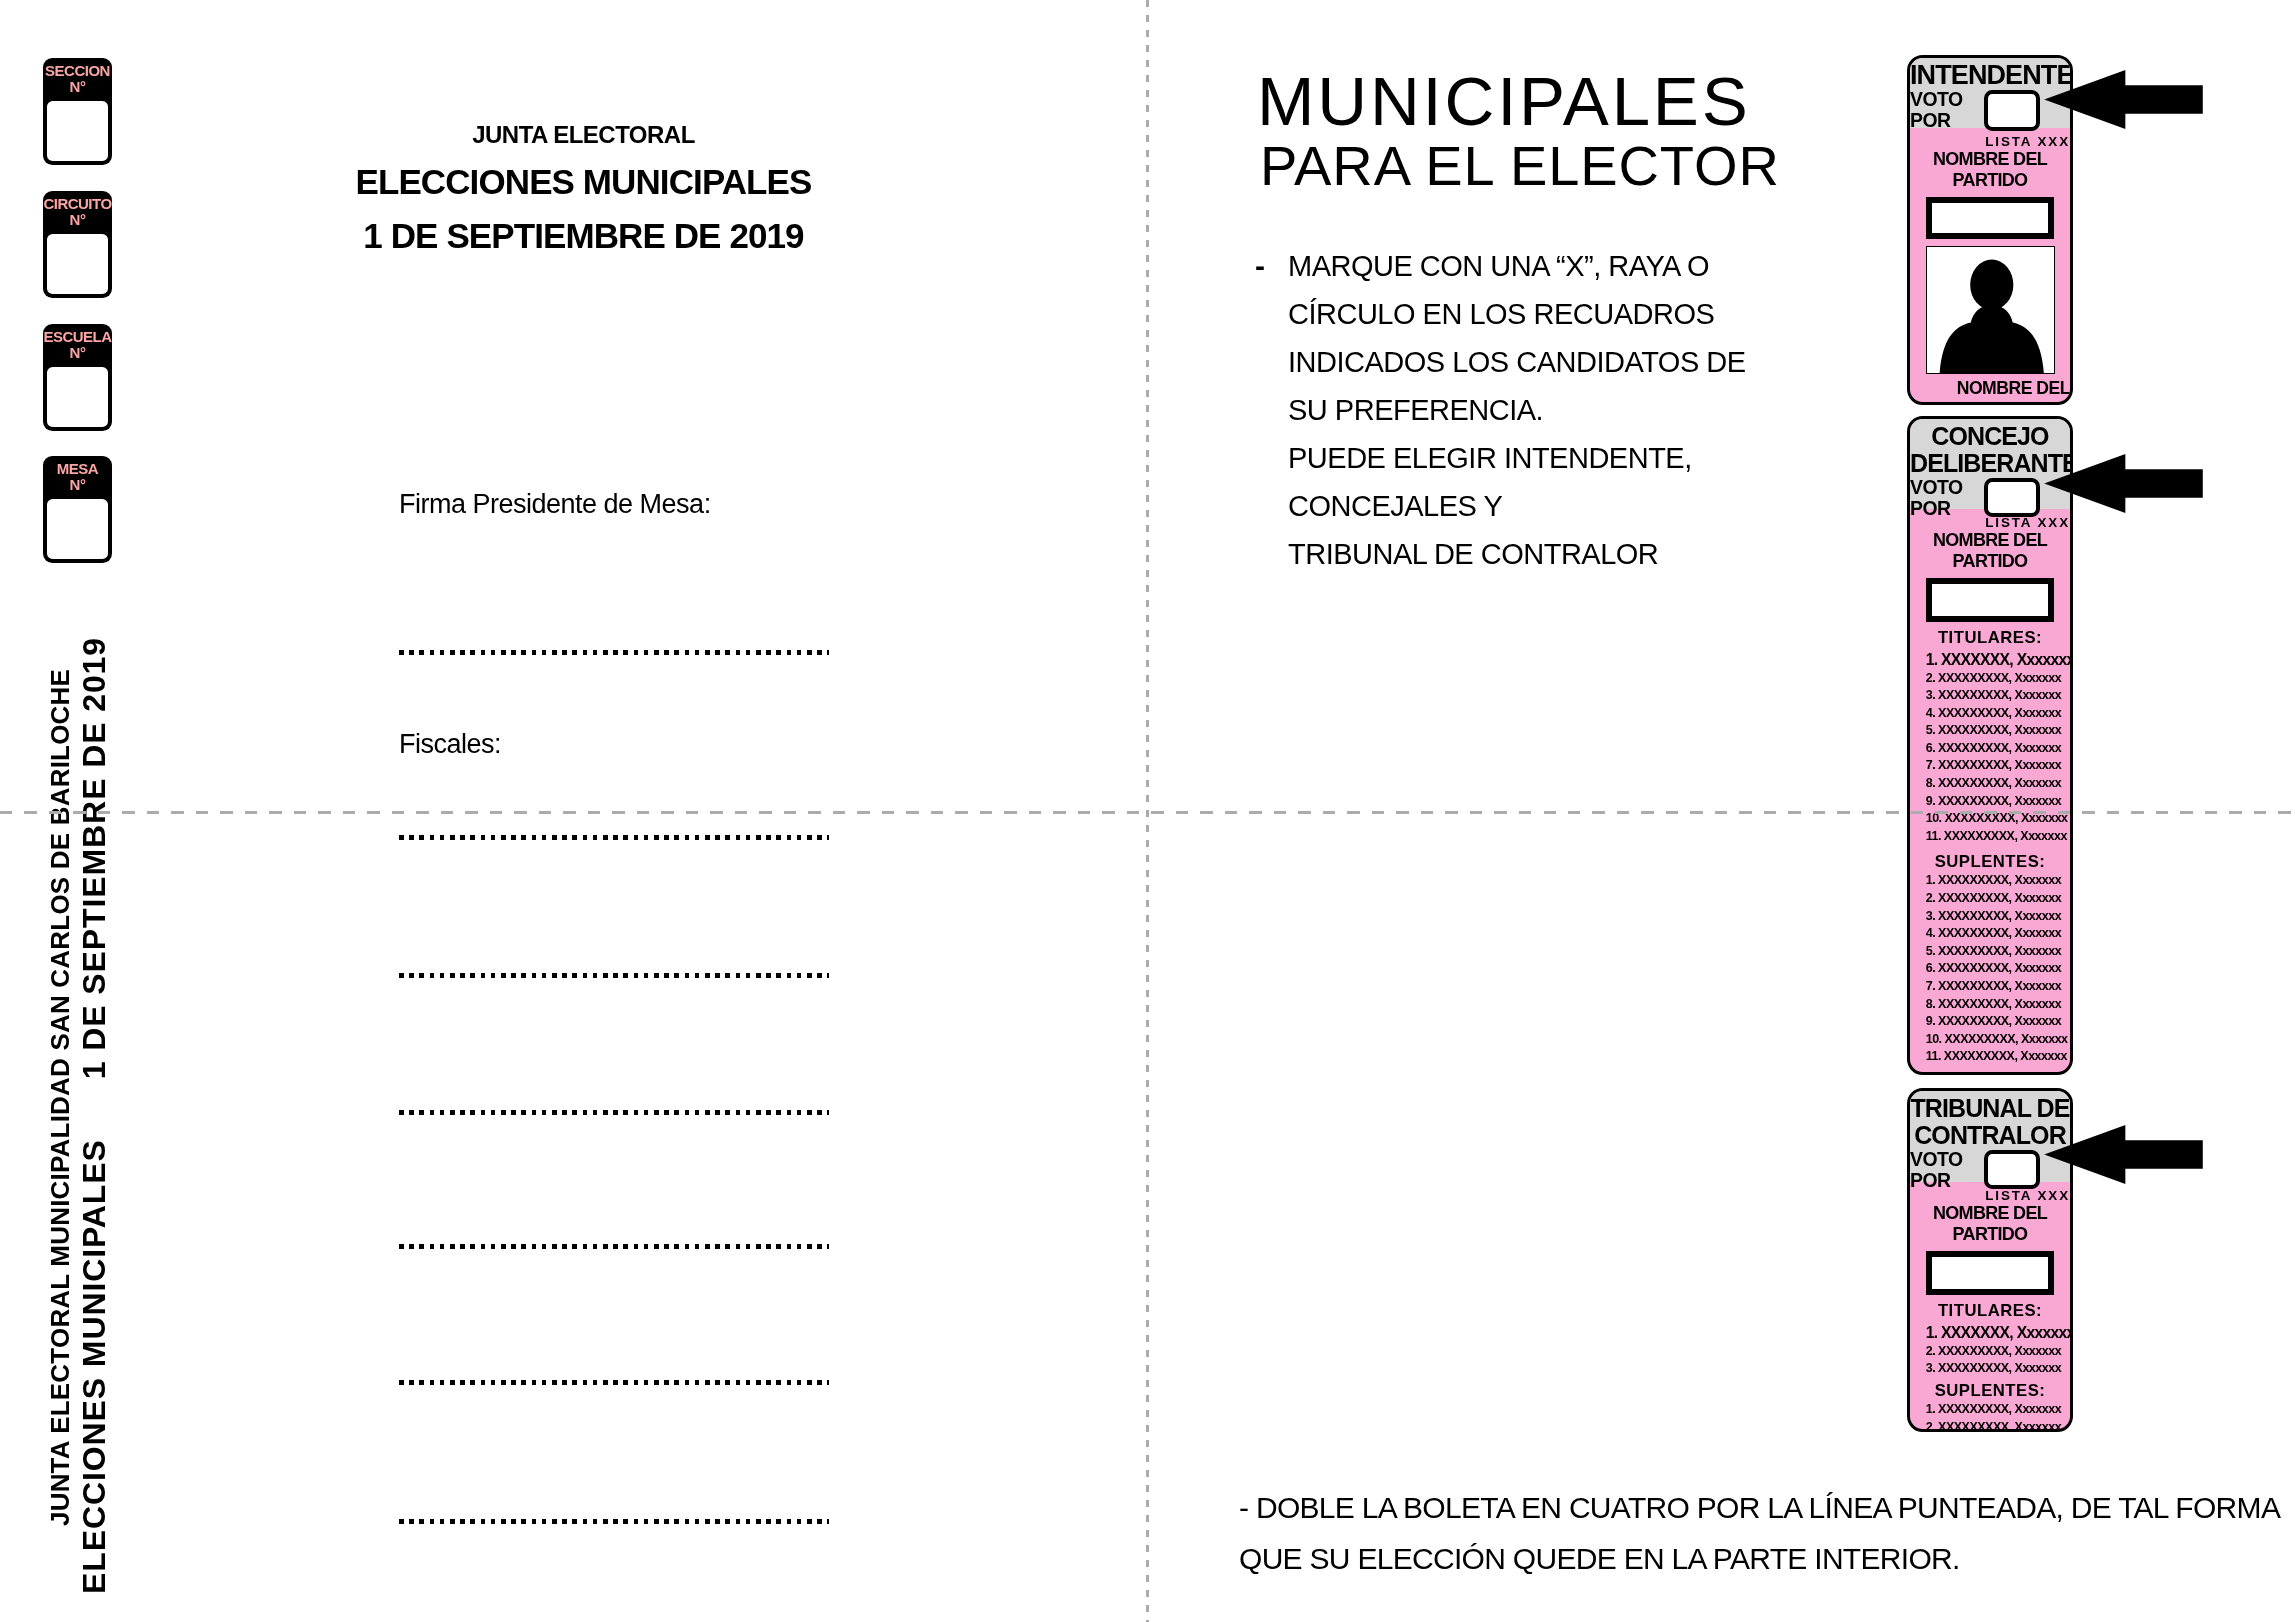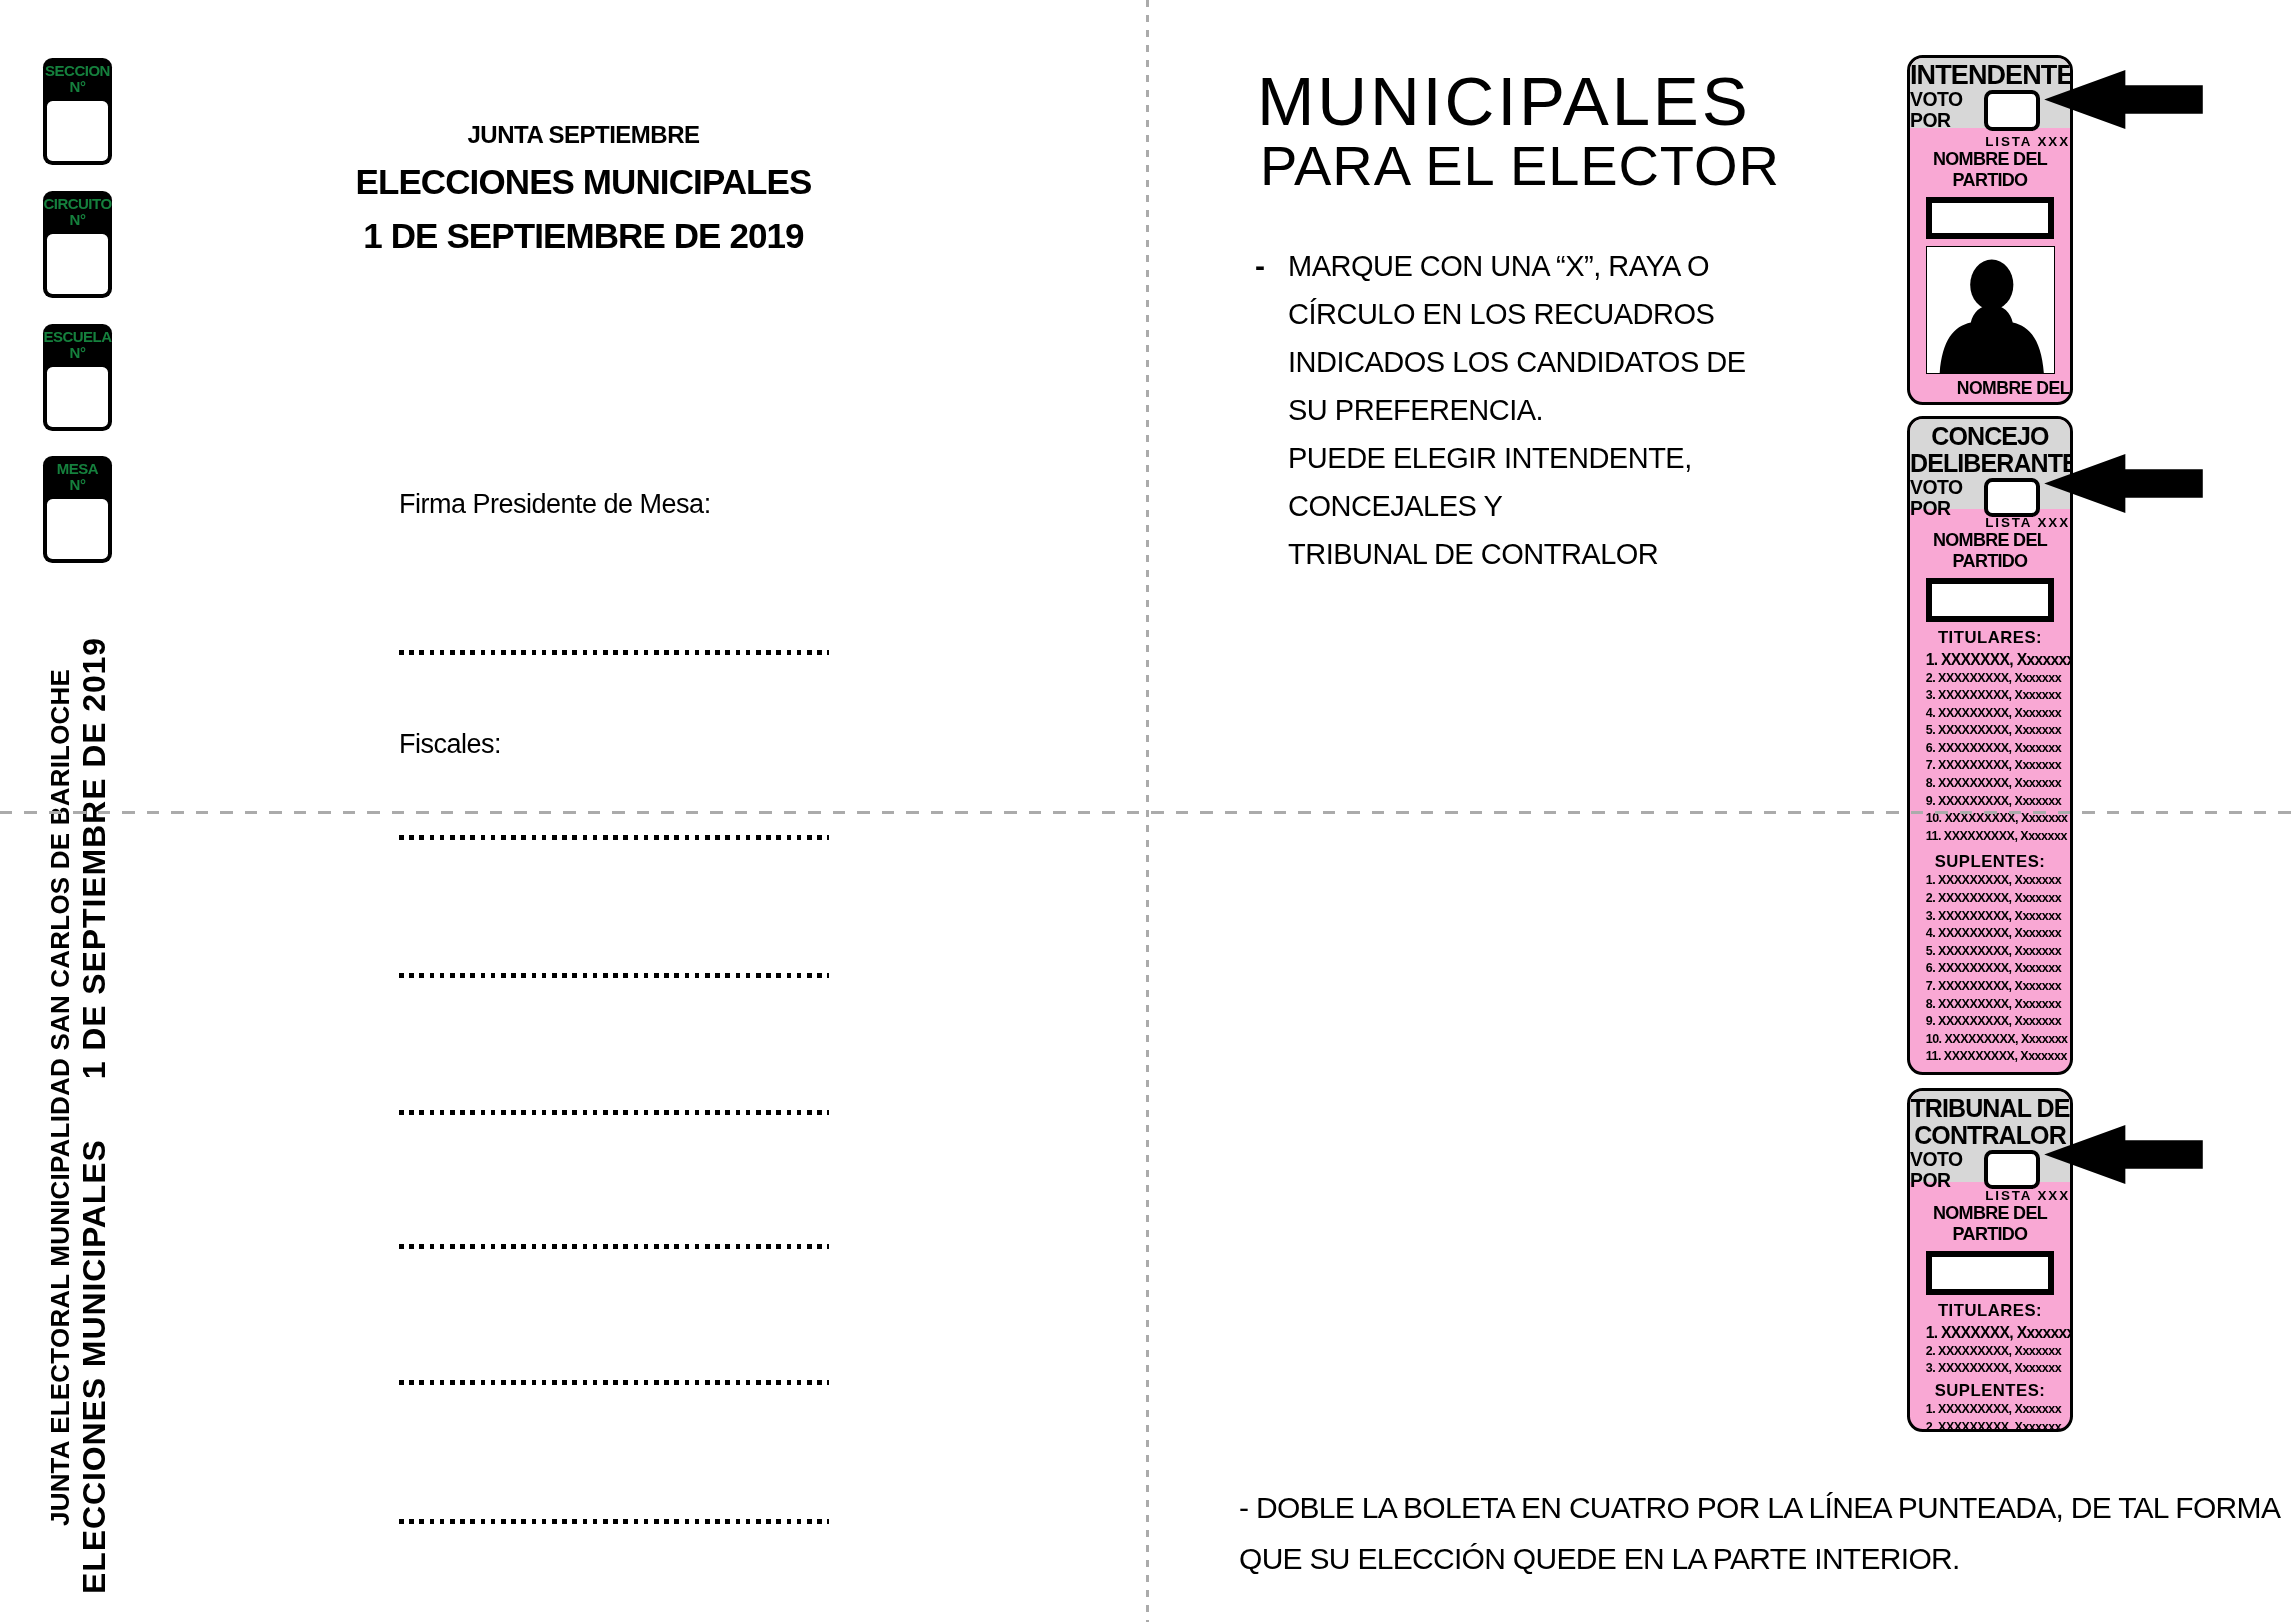--- a/index.html
+++ b/index.html
@@ -7,21 +7,21 @@
         font-family:"Liberation Sans",sans-serif;color:#000;}
 
   
   .fold-v{position:absolute;left:1146px;top:0;width:3.2px;height:1623px;z-index:40;
           background:repeating-linear-gradient(180deg,#ababab 0 7px,transparent 7px 15px);}
   .fold-h{position:absolute;left:0;top:811px;width:2295px;height:3.2px;z-index:40;
           background:repeating-linear-gradient(90deg,#ababab 0 12px,transparent 12px 24.5px);}
 
   
   .regbox{position:absolute;left:43px;width:69px;height:107px;background:#000;border-radius:9.3px;z-index:2;}
-  .regbox .hd{padding-top:4.6px;text-align:center;color:#15803d;font-weight:700;line-height:16.7px;font-size:15px;letter-spacing:-0.5px;}
+  .regbox .hd{padding-top:4.6px;text-align:center;color:#fca5a5;font-weight:700;line-height:16.7px;font-size:15px;letter-spacing:-0.5px;}
   .regbox .bd{position:absolute;left:3.7px;right:3.7px;top:43px;bottom:3.7px;background:#fff;border-radius:5.6px;}
 
   
   .lheader{position:absolute;left:261px;top:119px;width:645px;text-align:center;font-weight:700;}
   .lheader .s1{font-size:24px;line-height:32px;letter-spacing:-0.5px;}
   .lheader .s2{font-size:35px;line-height:45px;letter-spacing:-0.9px;margin-top:8.3px;}
 
   .label-lg{position:absolute;font-size:27px;font-weight:400;letter-spacing:-0.5px;}
 
   .dotline{position:absolute;left:399px;width:430px;height:4.6px;
@@ -97,21 +97,21 @@
   </div>
   <div class="regbox" style="top:456px" data-interactable="true">
     <div class="hd" data-interactable="false">
         <div data-interactable="false">MESA</div>
         <div data-interactable="false">N°</div>
       </div>
     <div class="bd" data-interactable="true"></div>
   </div>
 
   <div class="lheader" data-interactable="false">
-    <div class="s1" data-interactable="false">JUNTA SEPTIEMBRE</div>
+    <div class="s1" data-interactable="false">JUNTA ELECTORAL</div>
     <div class="s2" data-interactable="false">ELECCIONES MUNICIPALES</div>
     <div class="s2" data-interactable="false">1 DE SEPTIEMBRE DE 2019</div>
   </div>
 
   <div class="label-lg" style="left:399px;top:489px" data-interactable="false">Firma Presidente de Mesa:</div>
   <div class="dotline" style="top:650px" data-interactable="true"></div>
   <div class="label-lg" style="left:399px;top:729px" data-interactable="false">Fiscales:</div>
   <div class="dotline" style="top:835px" data-interactable="true"></div>
   <div class="dotline" style="top:973px" data-interactable="true"></div>
   <div class="dotline" style="top:1110px" data-interactable="true"></div>

